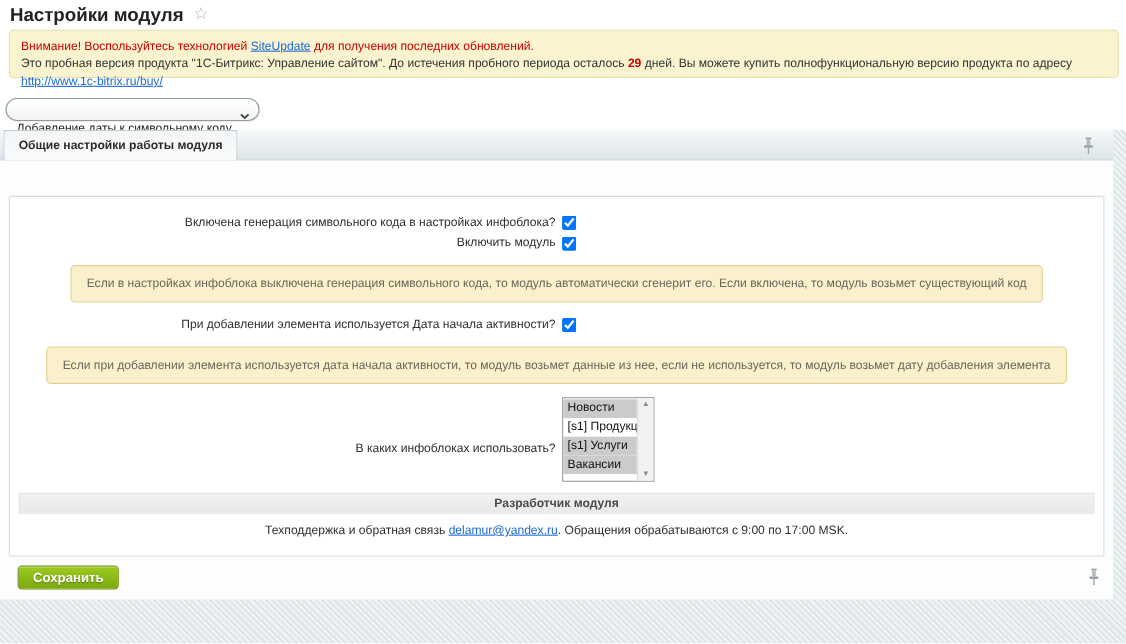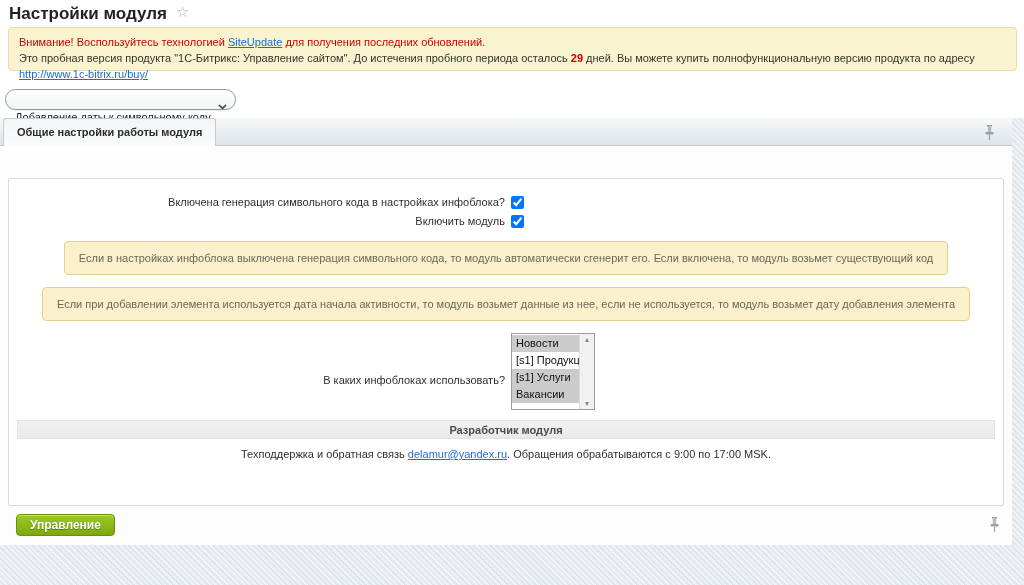--- a/index.html
+++ b/index.html
@@ -121,20 +121,26 @@
       <div class="flabel">Включить модуль</div>
       <div class="fctrl">
           <input type="checkbox" class="cbx" checked="" style="">
         </div>
     </div>
 
     <div class="note-row">
       <div class="note">Если в настройках инфоблока выключена генерация символьного кода, то модуль автоматически сгенерит его. Если включена, то модуль возьмет существующий код</div>
     </div>
 
+    <div class="frow">
+      <div class="flabel">При добавлении элемента используется Дата начала активности?</div>
+      <div class="fctrl">
+          <input type="checkbox" class="cbx" checked="" style="">
+        </div>
+    </div>
 
     <div class="note-row">
       <div class="note">Если при добавлении элемента используется дата начала активности, то модуль возьмет данные из нее, если не используется, то модуль возьмет дату добавления элемента</div>
     </div>
 
     <div class="frow frow-top">
       <div class="flabel">В каких инфоблоках использовать?</div>
       <div class="fctrl">
         <div class="listbox">
           <div class="lb-items">
@@ -153,21 +159,21 @@
 
     <div class="dev-bar">Разработчик модуля</div>
 
     <div class="support-line">
       <span>Техподдержка и обратная связь </span><a>delamur@yandex.ru</a><span>. </span><span> Обращения обрабатываются с 9:00 по 17:00 MSK.</span>
     </div>
 
   </div>
 </div>
 
-<button class="save-btn">Управление</button>
+<button class="save-btn">Сохранить</button>
 
 <span class="pin pin-bottom">
   <svg width="13" height="17" viewBox="0 0 13 17">
     <rect x="4" y="1" width="5" height="1.6" fill="#97a2a8"></rect>
     <rect x="4.8" y="2.6" width="3.4" height="5.4" fill="#b3bcc1"></rect>
     <rect x="2.5" y="8" width="8" height="2.4" rx="0.8" fill="#97a2a8"></rect>
     <rect x="5.9" y="10.4" width="1.2" height="5.6" fill="#9aa5ab"></rect>
   </svg>
 </span>
 

